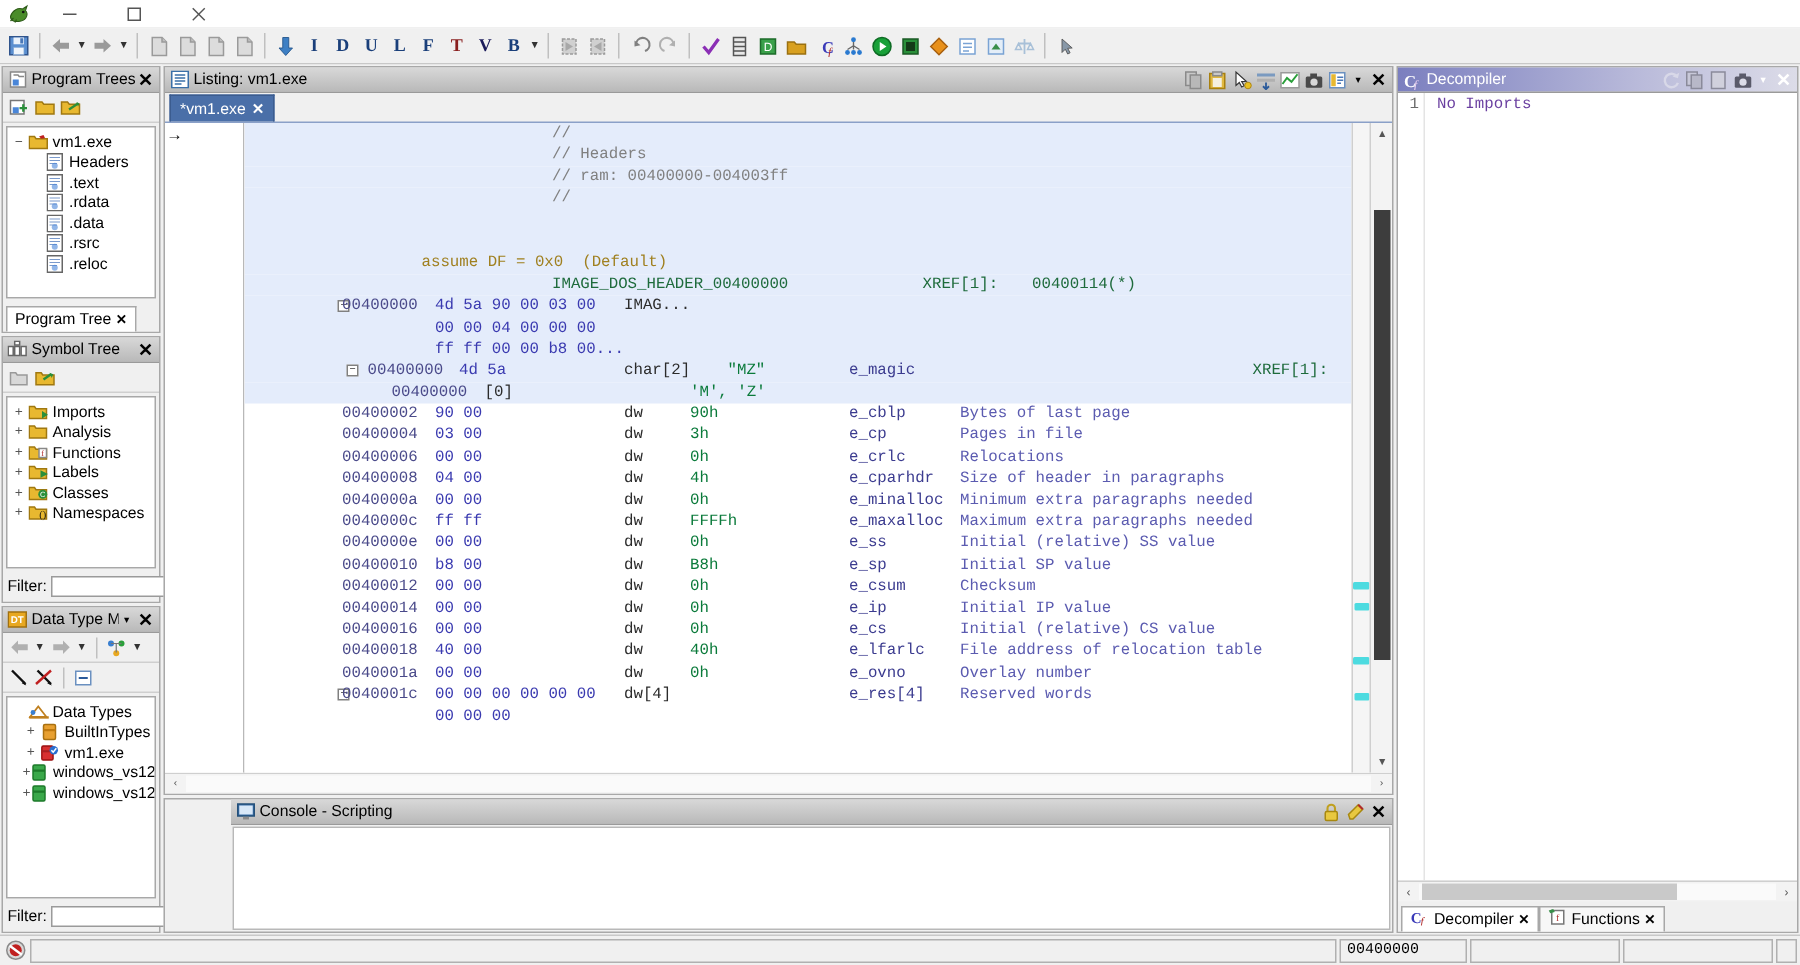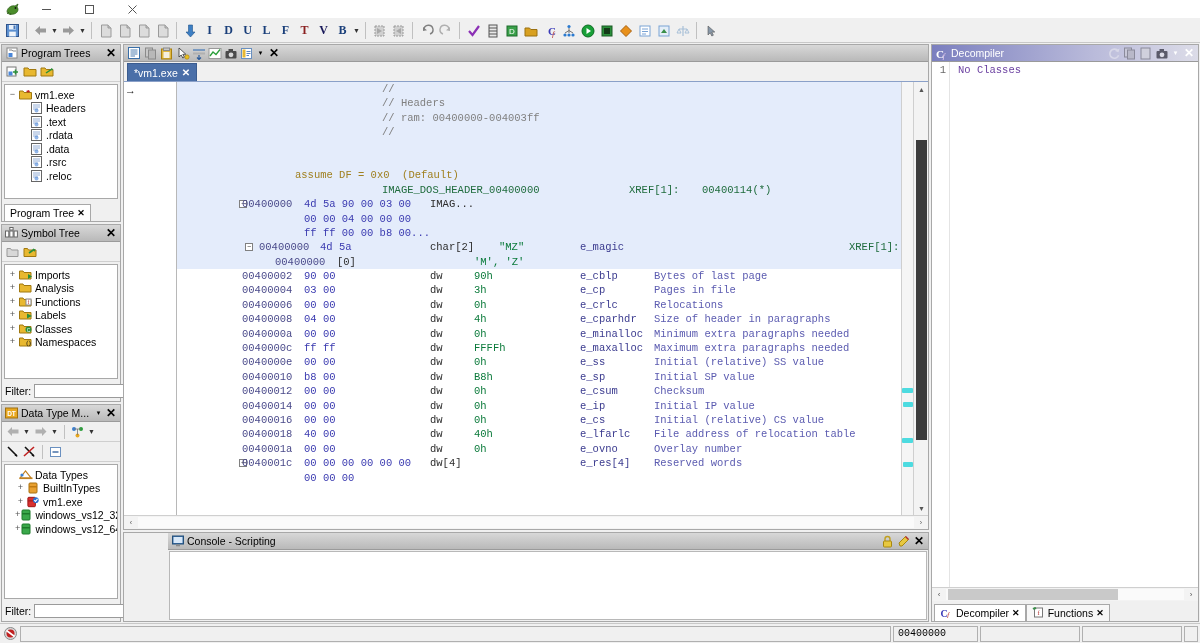--- a/index.html
+++ b/index.html
@@ -37,21 +37,21 @@
              border-bottom:1px solid #c8c8c8; padding:0 3px; }
   .tb-sep { width:1px; height:17px; background:#c0c0c0; margin:0 4px; }
   .tb-btn { width:19px; height:19px; display:flex; align-items:center; justify-content:center;
             position:relative; }
   .tb-caret { width:9px; height:19px; display:flex; align-items:center; justify-content:center;
               font-size:7px; color:#333; }
   .glyph { font-family:"Liberation Serif", serif; font-weight:bold; font-size:12px; }
 
   
   .body { flex:1; display:flex; min-height:0; background:#f0f0f0; }
-  .leftcol { width:122px; display:flex; flex-direction:column; background:#f0f0f0; }
+  .leftcol { width:108px; display:flex; flex-direction:column; background:#f0f0f0; }
   .centercol { flex:1; display:flex; flex-direction:column; min-width:0; }
   .rightcol { width:270px; display:flex; flex-direction:column; }
 
   
   .panel { display:flex; flex-direction:column; border:1px solid #a8a8a8; background:#f0f0f0;
            margin:1px; min-height:0; }
   .panel-title {
     height:17px; display:flex; align-items:center; padding:0 2px;
     background: linear-gradient(to bottom, #d8d8d8, #b9b9b9);
     border-bottom:1px solid #9a9a9a; font-size:10.5px; color:#000;
@@ -724,20 +724,21 @@
     <div class="centercol">
 
       <div class="listing-wrap">
         <div class="panel-title">
           <span class="pt-icon">
             <svg width="12" height="12" viewBox="0 0 12 12">
                 <rect x="0.5" y="0.5" width="11" height="11" fill="#fff" stroke="#3a6fa8"></rect>
                 <path d="M2.5 3 L9.5 3 M2.5 5 L9.5 5 M2.5 7 L9.5 7 M2.5 9 L7 9" stroke="#3a6fa8" stroke-width="0.9"></path>
               </svg>
           </span>
+          <span class="pt-label">Listing: vm1.exe</span>
           <div class="pt-actions">
             <span class="pt-ico">
               <svg width="14" height="13" viewBox="0 0 14 13">
                   <rect x="1.5" y="1" width="7" height="9" fill="#c8c8c8" stroke="#8a8a8a"></rect>
                   <rect x="4.5" y="3" width="7" height="9" fill="#b8b8b8" stroke="#8a8a8a"></rect>
                 </svg>
             </span>
             <span class="pt-ico">
               <svg width="13" height="13" viewBox="0 0 13 13">
                   <rect x="1.5" y="2" width="10" height="10" fill="#e0b840" stroke="#a88010"></rect>
@@ -883,21 +884,21 @@
             </span>
             <span class="pt-caret">▾</span>
             <span class="pt-x">✕</span>
           </div>
         </div>
         <div class="dec-body">
           <div class="dec-gutter">
             <div>1</div>
           </div>
           <div class="dec-code">
-            <div>No Classes</div>
+            <div>No Imports</div>
           </div>
         </div>
         <div class="dec-hscroll">
           <div class="arr">‹</div>
           <div class="track">
             <div class="thumb"></div>
           </div>
           <div class="arr">›</div>
         </div>
         <div class="tabstrip">

